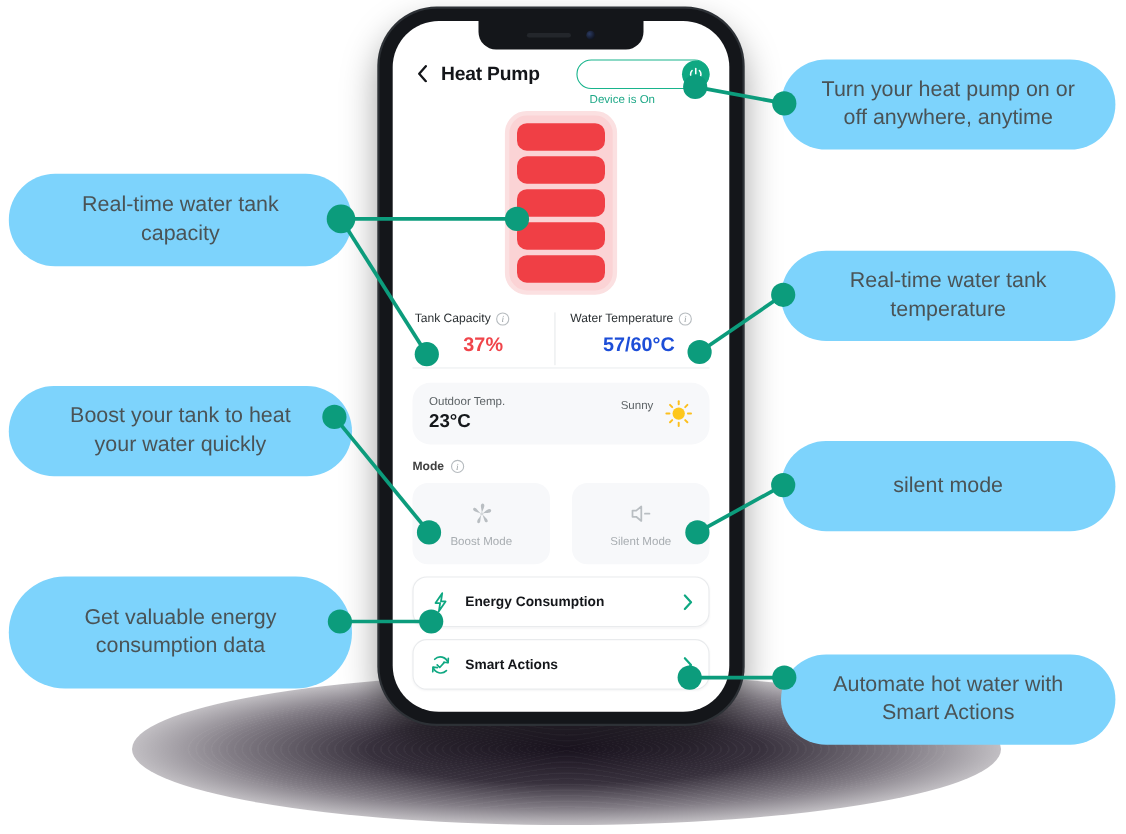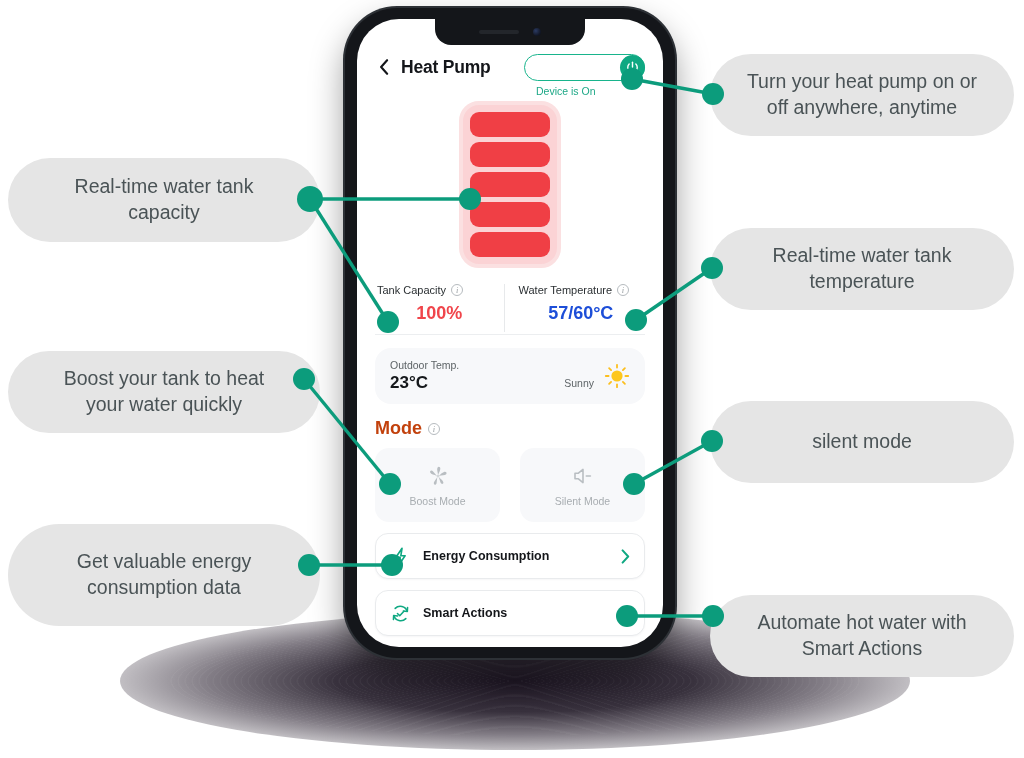--- a/index.html
+++ b/index.html
@@ -10,21 +10,21 @@
     overflow: hidden;
   }
   #stage { position: relative; width: 1024px; height: 758px; }
 
   
   #connectors { position: absolute; left: 0; top: 0; width: 1024px; height: 758px; z-index: 3; }
 
   
   .callout {
     position: absolute;
-    background: #e5e5e5;
+    background: #7dd3fc;
     border-radius: 999px;
     display: flex; align-items: center; justify-content: center;
     text-align: center;
     color: #4a5356;
     font-size: 19.5px;
     line-height: 1.32;
     padding: 10px 26px;
     z-index: 2;
   }
   .callout span { display: block; }
@@ -144,26 +144,26 @@
   
   #outdoor-card {
     margin-top: 13px;
     background: #f7f8fa;
     border-radius: 16px;
     padding: 11px 15px;
     display: flex; align-items: center;
   }
   #outdoor-label { font-size: 10.5px; color: #5d6366; }
   #outdoor-value { font-size: 17px; font-weight: 700; color: #15181b; margin-top: 2px; }
-  #weather { margin-left: auto; display: flex; align-items: flex-end; gap: 10px; }
+  #weather { margin-left: auto; display: flex; align-items: flex-start; gap: 10px; }
   #weather-label { font-size: 10.5px; color: #5d6366; }
 
   
   #mode-head { display: flex; align-items: center; gap: 6px; margin-top: 14px; }
-  #mode-title { font-size: 18px; font-weight: 700; color: #c2410c; }
+  #mode-title { font-size: 11px; font-weight: 700; color: #404040; }
   #mode-cards { display: flex; gap: 20px; margin-top: 9px; }
   .mode-card {
     flex: 1; height: 74px;
     background: #f7f8fa; border-radius: 14px;
     display: flex; flex-direction: column;
     align-items: center; justify-content: center; gap: 7px;
   }
   .mode-card-label { font-size: 10.5px; color: #a8adb1; }
 
   
@@ -222,21 +222,21 @@
             <div class="tank-seg"></div>
           </div>
         </div>
 
         <div id="metrics">
           <div class="metric">
             <div class="metric-head">
               <span class="metric-label">Tank Capacity</span>
               <span class="info-icon">i</span>
             </div>
-            <div class="metric-value capacity">100%</div>
+            <div class="metric-value capacity">37%</div>
           </div>
           <div class="metric">
             <div class="metric-head">
               <span class="metric-label">Water Temperature</span>
               <span class="info-icon">i</span>
             </div>
             <div class="metric-value temperature">57/60°C</div>
           </div>
         </div>
 

